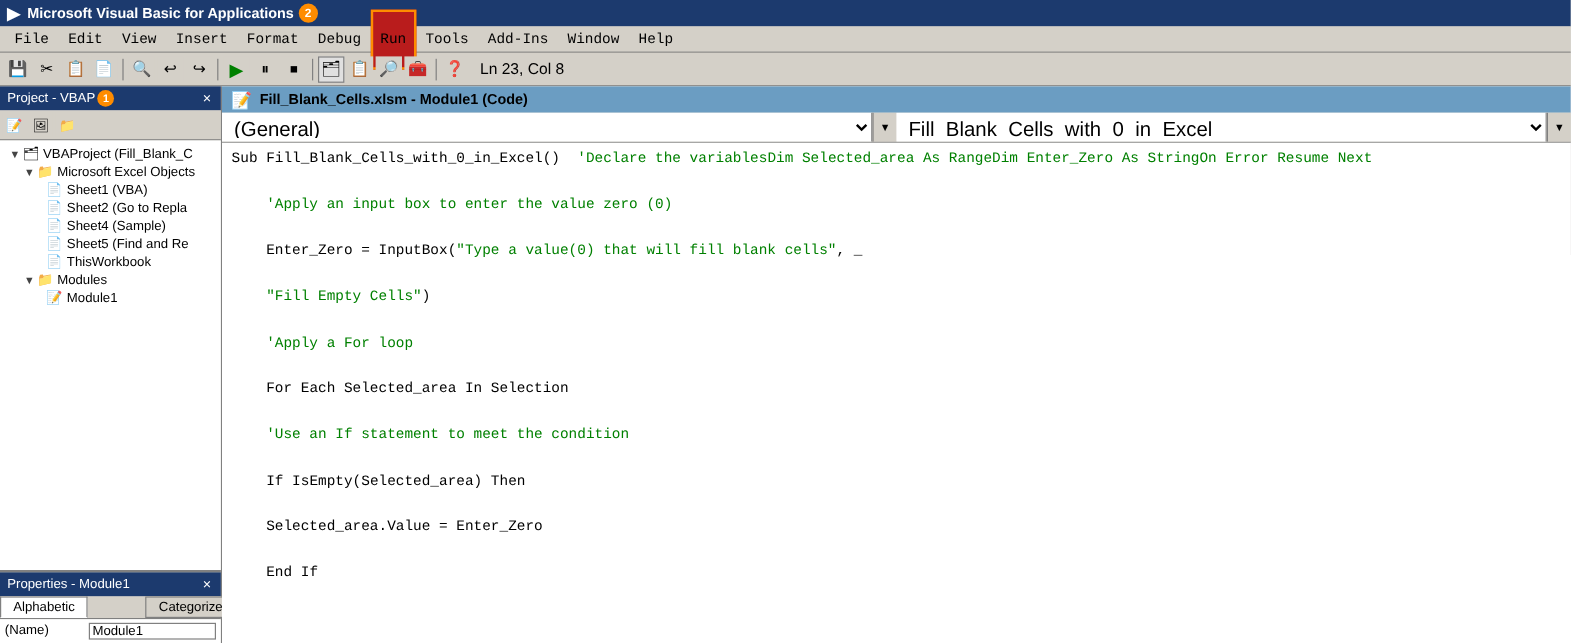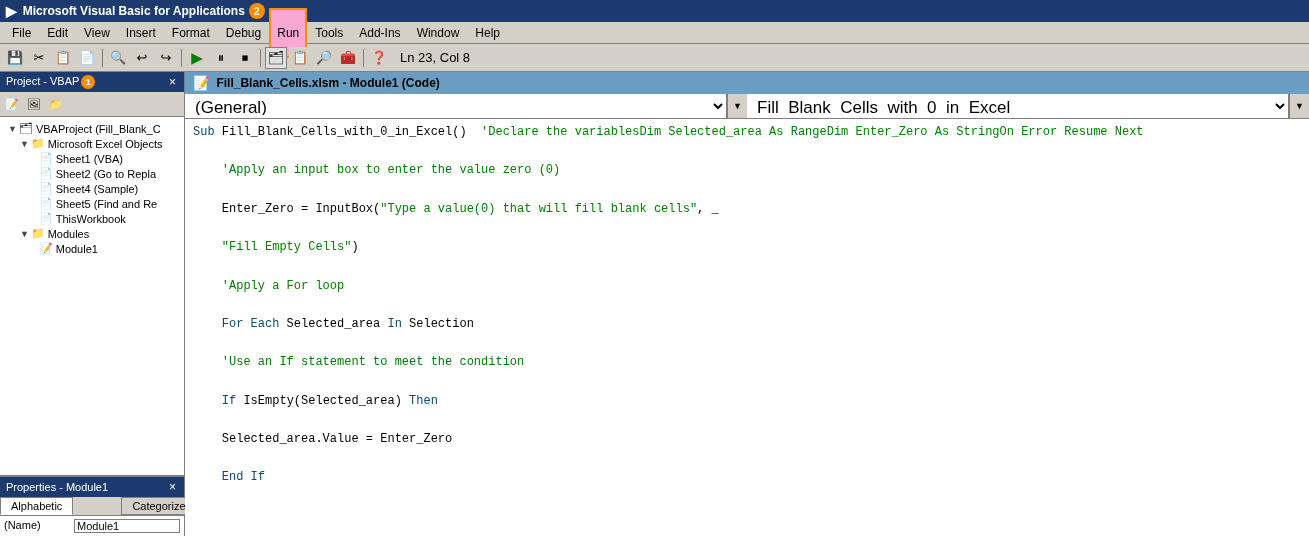--- a/index.html
+++ b/index.html
@@ -29,31 +29,32 @@
     }
 
     
     .menu-bar {
       background: #d4d0c8;
       display: flex;
       align-items: center;
       height: 22px;
       border-bottom: 1px solid #808080;
       padding: 0 4px;
+      font-family: Liberation Mono, monospace;
     }
     .menu-item {
       padding: 2px 8px;
       cursor: pointer;
       font-size: 12px;
       color: #000;
     }
     .menu-item.highlighted {
       border: 2px solid #ff8c00;
       padding: 16px 6px;
-      background: #f9a8d4;
+      background: #b91c1c;
     }
 
     
     .toolbar {
       background: #d4d0c8;
       display: flex;
       align-items: center;
       height: 28px;
       border-bottom: 1px solid #808080;
       padding: 2px 4px;
@@ -251,21 +252,21 @@
       background: white;
       overflow: auto;
       padding: 4px 8px;
       font-family: 'Courier New', Courier, monospace;
       font-size: 12px;
       line-height: 1.6;
     }
     .code-line { white-space: pre; display: flex; }
 
     
-    .kw { color: #0c4a6e; }
+    .kw { color: #000000; }
     .comment { color: #008000; }
     .string { color: #008000; }
     .normal { color: #000; }
 
     
     ::-webkit-scrollbar { width: 14px; height: 14px; }
     ::-webkit-scrollbar-track { background: #d4d0c8; }
     ::-webkit-scrollbar-thumb { background: #a0a0a0; border: 2px solid #d4d0c8; }
 
     .number-badge {

